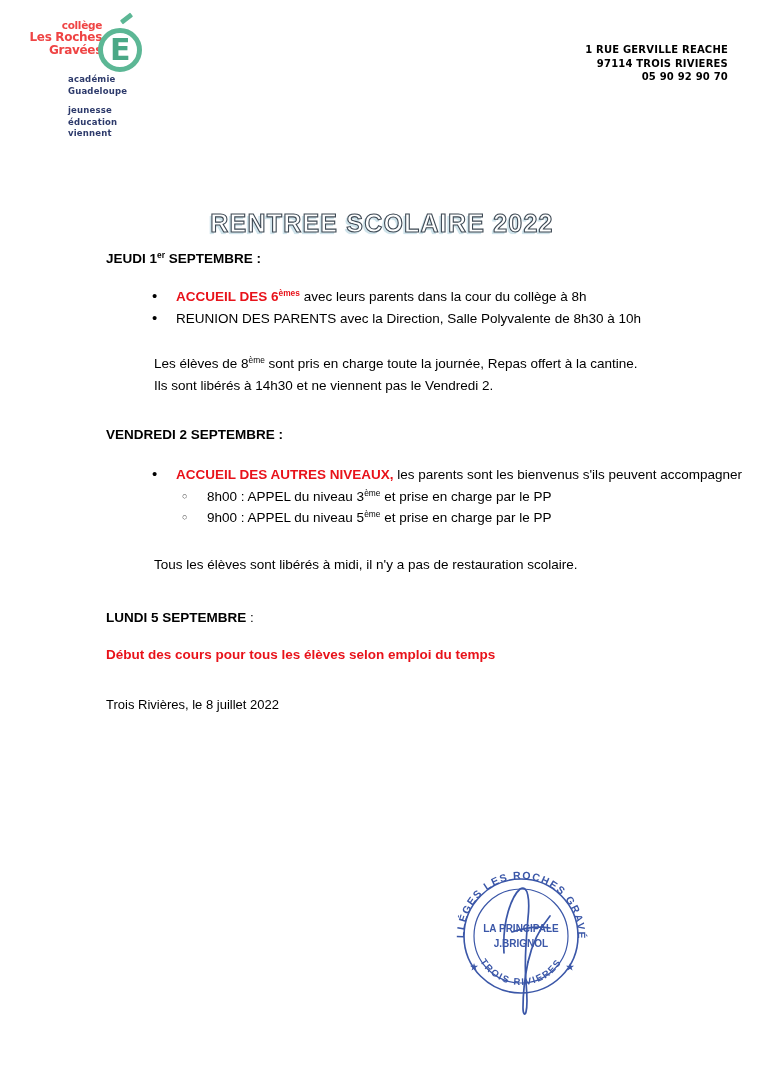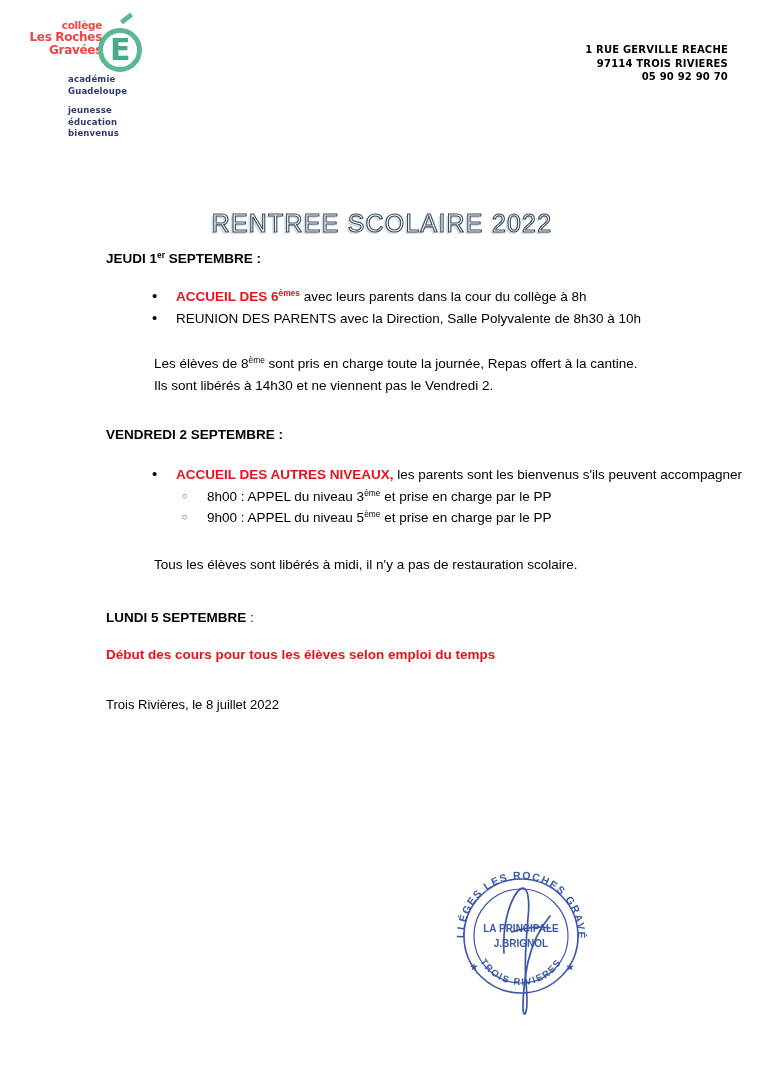--- a/index.html
+++ b/index.html
@@ -111,21 +111,21 @@
   
   .title-wrap {
     text-align: center;
     margin-top: 64px;
     height: 40px;
   }
   .title {
     display: inline-block;
     font-family: "Liberation Sans", sans-serif;
     font-size: 25px;
-    font-weight: normal;
+    font-weight: bold;
     letter-spacing: 1.2px;
     color: #ffffff;
     -webkit-text-stroke: 1.1px #3f4a55;
     text-shadow:
       -2px 2px 0 #cfe3ea,
       -2px 2px 1px #bcd8e3;
   }
 
   
   .content {
@@ -239,21 +239,21 @@
       </div>
     </div>
     <div class="logo-sub">
       <div class="grp1">
         <div>académie</div>
         <div>Guadeloupe</div>
       </div>
       <div class="grp2">
         <div>jeunesse</div>
         <div>éducation</div>
-        <div>bienvenus</div>
+        <div>viennent</div>
       </div>
     </div>
   </div>
 
   <div class="address">
     <div>1 RUE GERVILLE REACHE</div>
     <div>97114 TROIS RIVIERES</div>
     <div>05 90 92 90 70</div>
   </div>
 </div>

